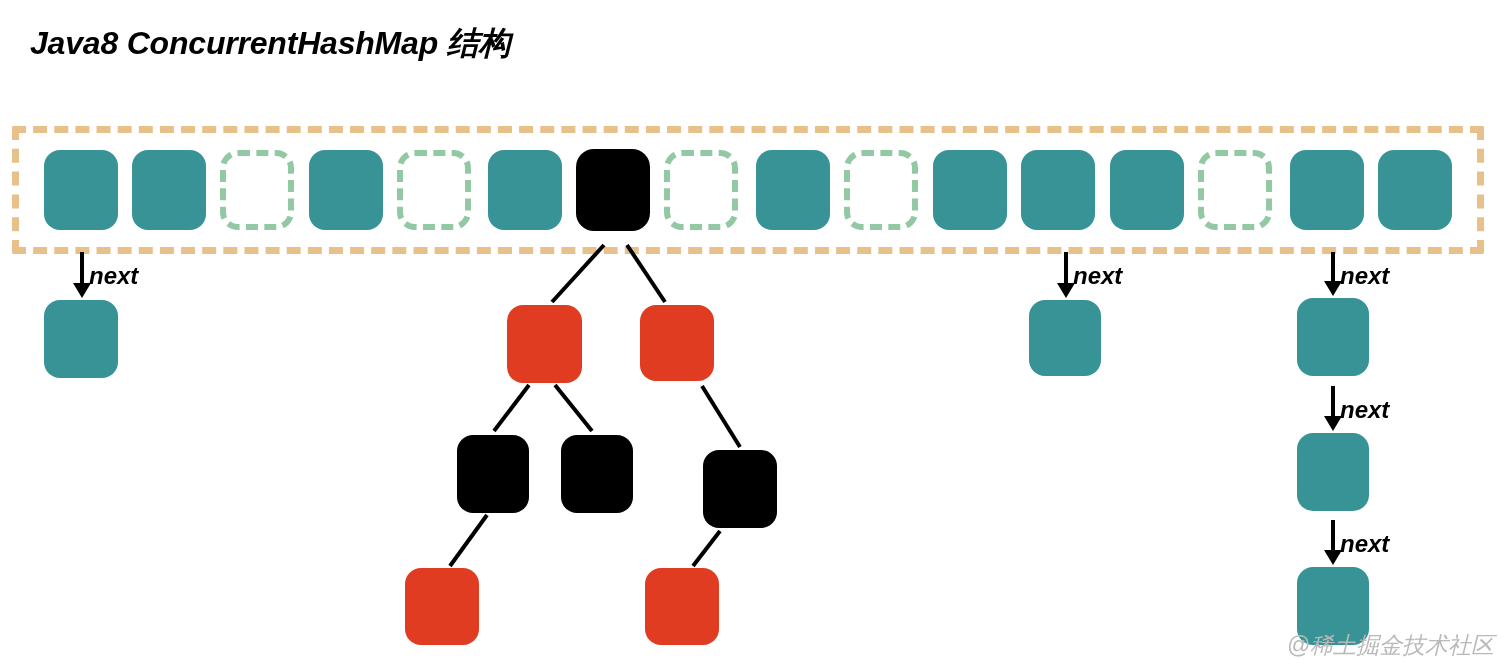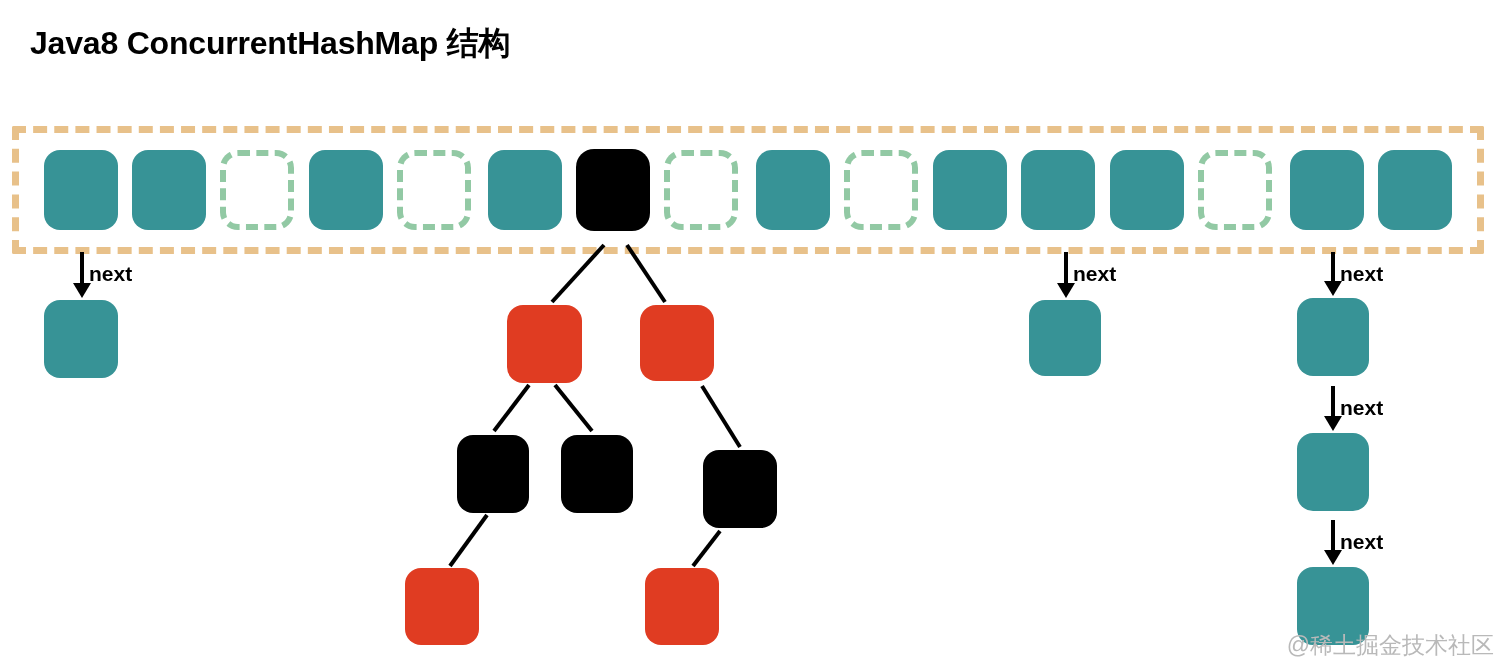--- a/index.html
+++ b/index.html
@@ -13,20 +13,21 @@
     position: relative;
     overflow: hidden;
     font-family: "Liberation Sans", sans-serif;
   }
 
   #canvas {
     position: absolute;
     left: 0; top: 0;
     width: 1512px;
     height: 671px;
+    font-style: italic;
   }
 
   
   #page-title {
     position: absolute;
     left: 30px;
     top: 22px;
     font-size: 32px;
     font-weight: bold;
     color: #000000;
@@ -81,21 +82,21 @@
   }
   .next-head {
     position: absolute;
     width: 0; height: 0;
     border-left: 9px solid transparent;
     border-right: 9px solid transparent;
     border-top: 15px solid #000000;
   }
   .next-label {
     position: absolute;
-    font-size: 21px;
+    font-size: 24px;
     font-weight: bold;
     color: #000000;
     font-family: "Liberation Sans", sans-serif;
     white-space: nowrap;
   }
 
   
   #tree-edges {
     position: absolute;
     left: 0; top: 0;

